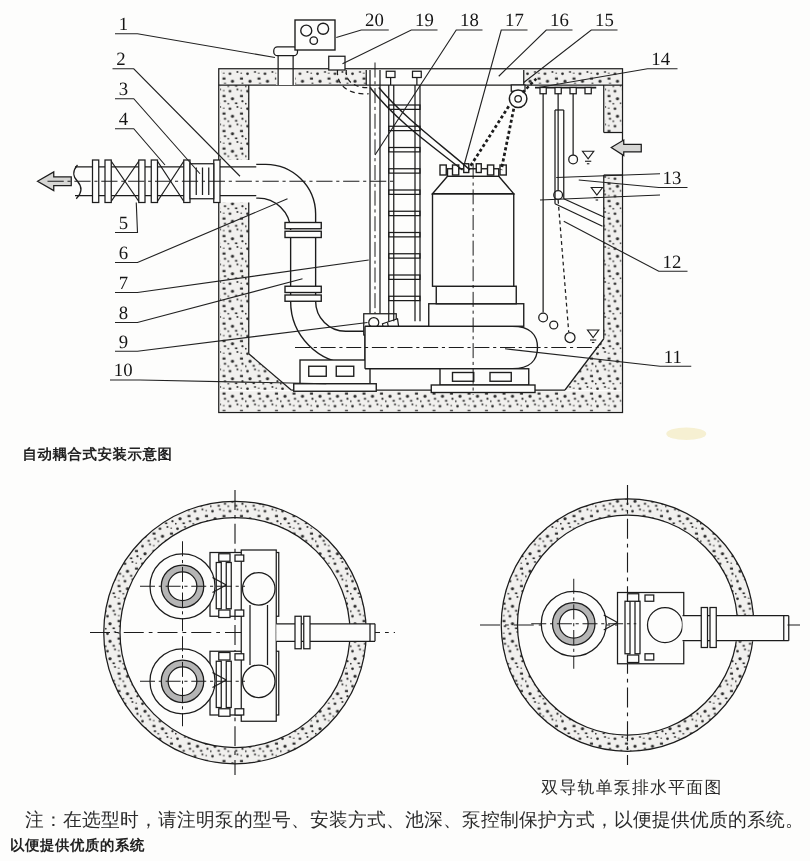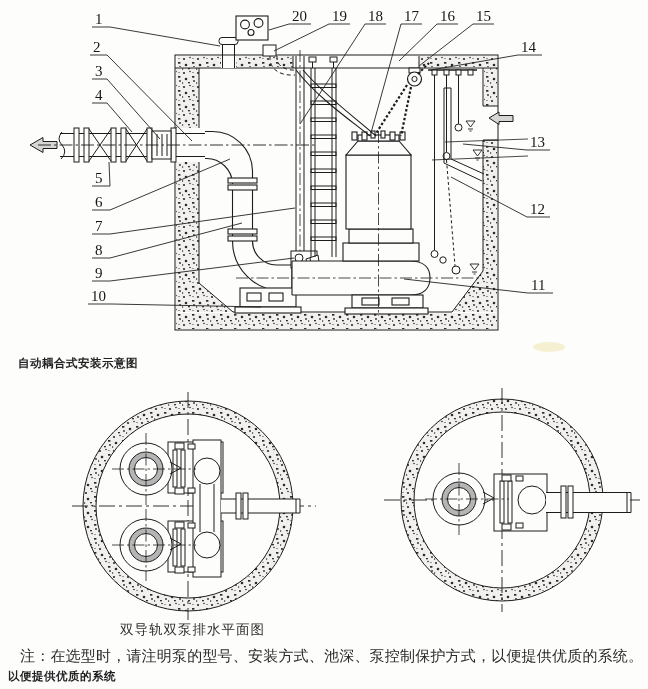--- a/index.html
+++ b/index.html
@@ -418,17 +418,17 @@
       <line x1="546" y1="512.5" x2="631" y2="512.5"></line>
       <rect x="561" y="486" width="5" height="32" fill="#fdfdfc"></rect>
       <rect x="568" y="486" width="5" height="32" fill="#fdfdfc"></rect>
       <line x1="627" y1="492.5" x2="627" y2="512.5"></line>
       <line x1="631" y1="492.5" x2="631" y2="512.5"></line>
     </g>
   </g>
 </svg>
 
 <div class="cap-sharp" style="left:18px;top:356px;">自动耦合式安装示意图</div>
-<div class="cap-print cap-plan" style="left:120px;top:621px;">双导轨双泵排水平面图</div>
+<div class="cap-print cap-plan" style="left:433px;top:621px;">双导轨单泵排水平面图</div>
 <div class="cap-print note-line" style="left:20px;top:647px;">注：在选型时，请注明泵的型号、安装方式、池深、泵控制保护方式，以便提供优质的系统。</div>
 <div class="cap-sharp" style="left:8px;top:669px;">以便提供优质的系统</div>
 
 </div>
 
 </body></html>

